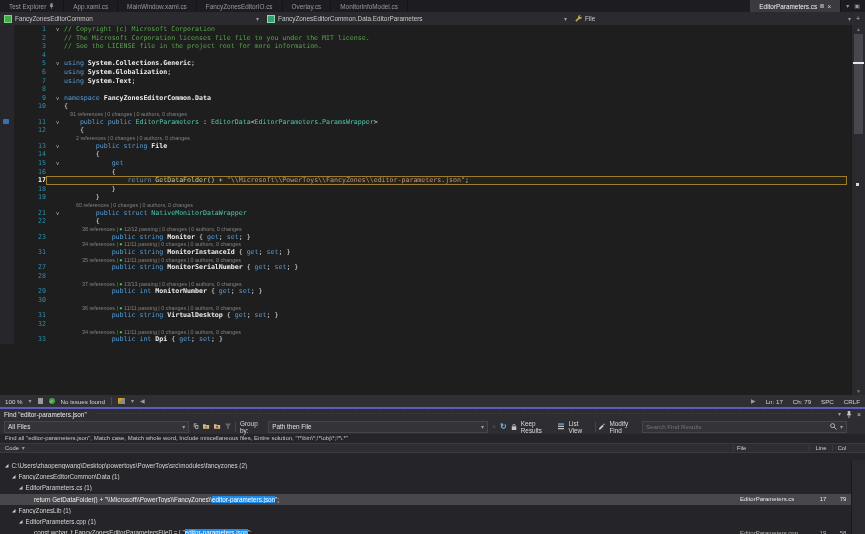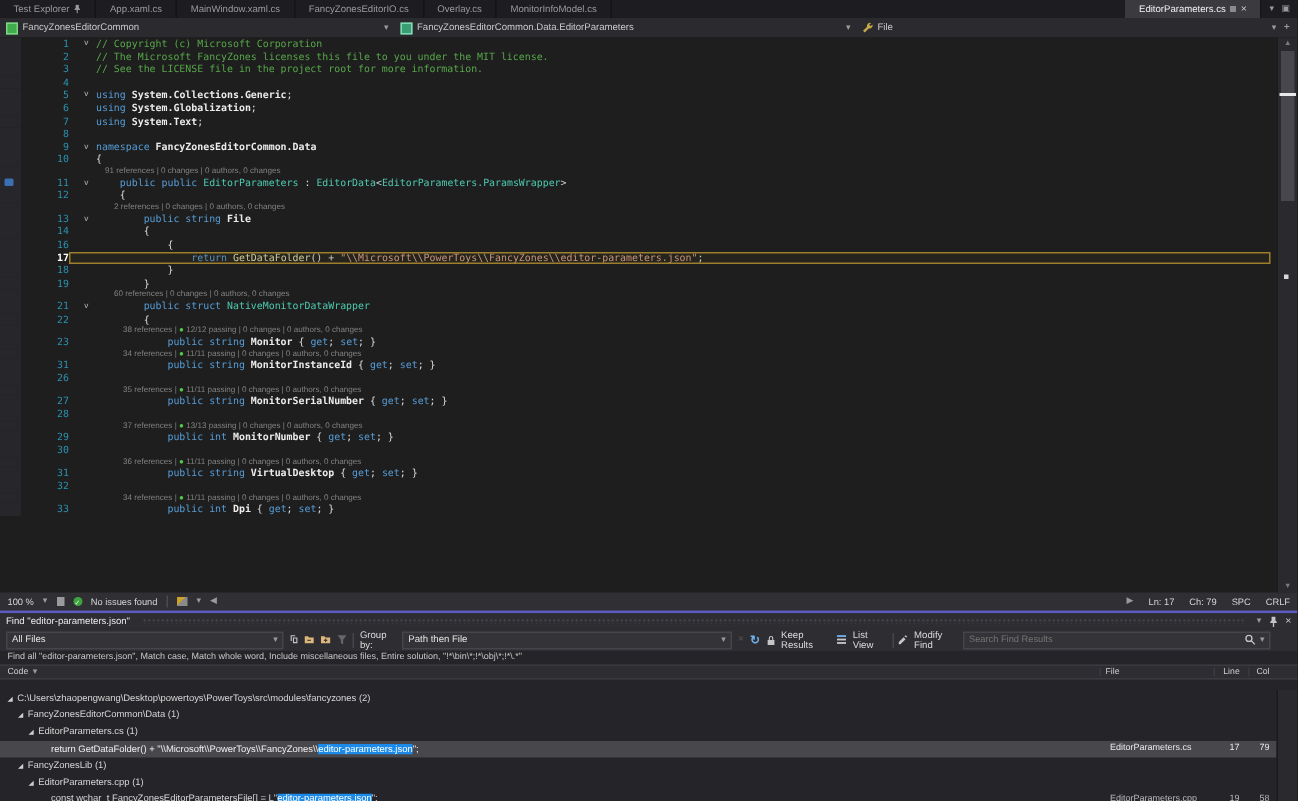--- a/index.html
+++ b/index.html
@@ -167,21 +167,21 @@
       <div class="crow">
         <span class="gut"></span>
         <span class="lnum">1</span>
         <span class="fold">v</span>
         <span class="ct"><span class="c">// Copyright (c) Microsoft Corporation</span></span>
       </div>
       <div class="crow">
         <span class="gut"></span>
         <span class="lnum">2</span>
         <span class="fold"></span>
-        <span class="ct"><span class="c">// The Microsoft FancyZones licenses this file to you under the MIT license.</span></span>
+        <span class="ct"><span class="c">// The Microsoft Corporation licenses file file to you under the MIT license.</span></span>
       </div>
       <div class="crow">
         <span class="gut"></span>
         <span class="lnum">3</span>
         <span class="fold"></span>
         <span class="ct"><span class="c">// See the LICENSE file in the project root for more information.</span></span>
       </div>
       <div class="crow">
         <span class="gut"></span>
         <span class="lnum">4</span>
@@ -257,20 +257,26 @@
         <span class="ct"><span class="p">        </span><span class="k">public string </span><span class="b">File</span></span>
       </div>
       <div class="crow">
         <span class="gut"></span>
         <span class="lnum">14</span>
         <span class="fold"></span>
         <span class="ct"><span class="p">        {</span></span>
       </div>
       <div class="crow">
         <span class="gut"></span>
+        <span class="lnum">15</span>
+        <span class="fold">v</span>
+        <span class="ct"><span class="p">            </span><span class="k">get</span></span>
+      </div>
+      <div class="crow">
+        <span class="gut"></span>
         <span class="lnum">16</span>
         <span class="fold"></span>
         <span class="ct"><span class="p">            {</span></span>
       </div>
       <div class="crow cur">
         <span class="gut"></span>
         <span class="lnum">17</span>
         <span class="fold"><span class="bulb"></span></span>
         <span class="ct"><span class="p">                </span><span class="k">return </span><span class="m">GetDataFolder</span><span class="p">() + </span><span class="s">"\\Microsoft\\PowerToys\\FancyZones\\editor-parameters.json"</span><span class="p">;</span></span>
       </div>
@@ -320,26 +326,20 @@
         <span class="gut"></span>
         <span class="lnum"></span>
         <span class="fold"></span>
         <span class="ct"><span class="lensc">            34 references | </span><span class="dot">● </span><span class="lensc">11/11 passing | 0 changes | 0 authors, 0 changes</span></span>
       </div>
       <div class="crow">
         <span class="gut"></span>
         <span class="lnum">31</span>
         <span class="fold"></span>
         <span class="ct"><span class="p">            </span><span class="k">public string </span><span class="b">MonitorInstanceId</span><span class="p"> { </span><span class="k">get</span><span class="p">; </span><span class="k">set</span><span class="p">; }</span></span>
-      </div>
-      <div class="crow">
-        <span class="gut"></span>
-        <span class="lnum">26</span>
-        <span class="fold"></span>
-        <span class="ct"></span>
       </div>
       <div class="crow lens">
         <span class="gut"></span>
         <span class="lnum"></span>
         <span class="fold"></span>
         <span class="ct"><span class="lensc">            35 references | </span><span class="dot">● </span><span class="lensc">11/11 passing | 0 changes | 0 authors, 0 changes</span></span>
       </div>
       <div class="crow">
         <span class="gut"></span>
         <span class="lnum">27</span>

